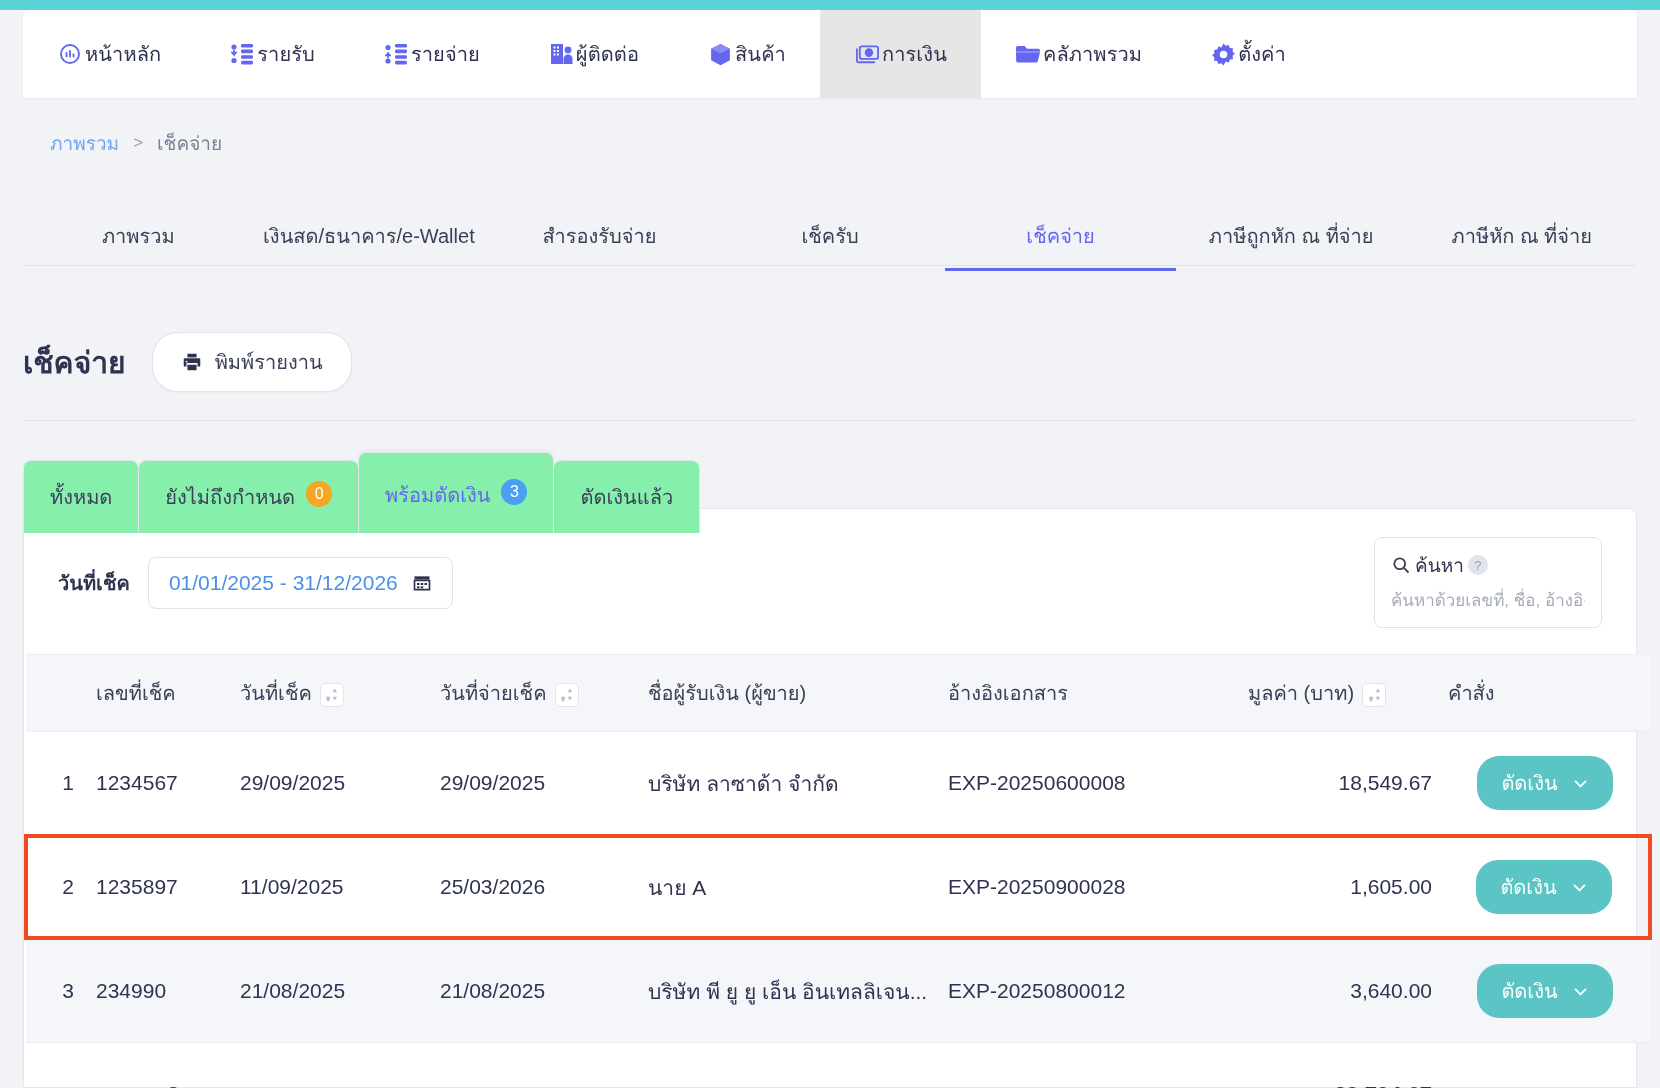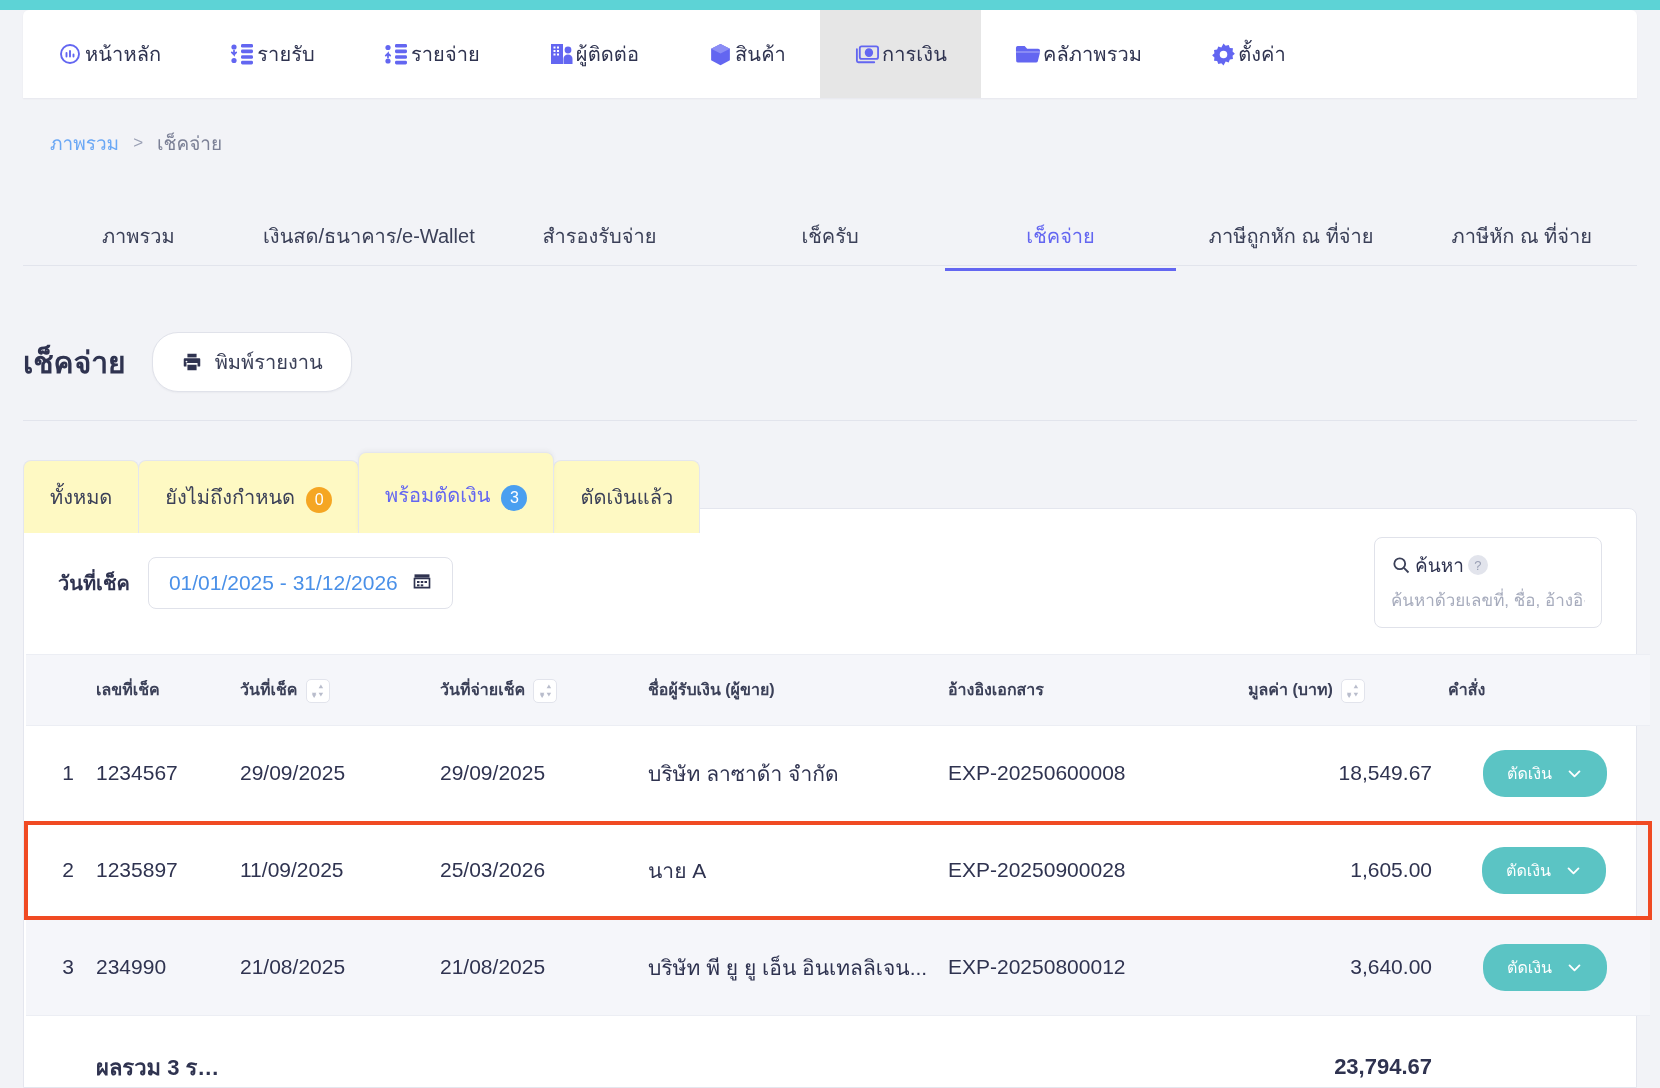--- a/index.html
+++ b/index.html
@@ -127,23 +127,23 @@
   
   .status-tabs {
     position: absolute;
     top: 452px; left: 23px;
     display: flex;
     align-items: flex-end;
     z-index: 3;
   }
   .st-tab {
     display: flex;
-    align-items: flex-end;
+    align-items: flex-start;
     gap: 11px;
-    background: #fef9c3;
+    background: #86efac;
     border: 1px solid #e4e6ee;
     border-bottom: none;
     border-radius: 8px 8px 0 0;
     padding: 20px 26px;
     font-size: 20px;
     color: #3b4058;
     cursor: pointer;
     margin-right: -1px;
     white-space: nowrap;
   }
@@ -181,20 +181,21 @@
   .filter-bar {
     display: flex;
     align-items: center;
     justify-content: space-between;
     padding: 28px 34px 26px;
   }
   .date-filter { display: flex; align-items: center; gap: 18px; }
   .date-label { font-size: 20px; font-weight: bold; color: #2f3350; }
   .date-box {
     display: flex;
+    align-items: center;
     gap: 14px;
     border: 1px solid #e0e2ea;
     border-radius: 8px;
     padding: 13px 20px;
     font-size: 21px;
     color: #4a90e8;
     cursor: pointer;
     background: #fff;
   }
   .date-box svg { display: block; color: #2f3350; }
@@ -231,22 +232,22 @@
   }
 
   
   table.cheque-table {
     width: 100%;
     border-collapse: collapse;
     table-layout: fixed;
   }
   table.cheque-table thead tr { background: #f5f6fa; }
   table.cheque-table th {
-    font-size: 16px;
-    font-weight: bold;
+    font-size: 20px;
+    font-weight: normal;
     color: #3b4058;
     text-align: left;
     padding: 22px 8px;
     border-top: 1px solid #eceef4;
     border-bottom: 1px solid #eceef4;
     white-space: nowrap;
   }
   table.cheque-table td {
     font-size: 21px;
     color: #2f3350;
@@ -281,21 +282,21 @@
   .cut-btn {
     display: inline-flex;
     align-items: center;
     justify-content: center;
     gap: 14px;
     background: #5bc4c4;
     color: #fff;
     border: none;
     border-radius: 22px;
     padding: 11px 24px;
-    font-size: 16px;
+    font-size: 20px;
     cursor: pointer;
     font-family: inherit;
   }
   .cut-btn svg { display: block; }
 
   tr.row-highlight td {
     border-top: 4px solid #f04a23;
     border-bottom: 4px solid #f04a23;
     padding-top: 22px;
     padding-bottom: 22px;

